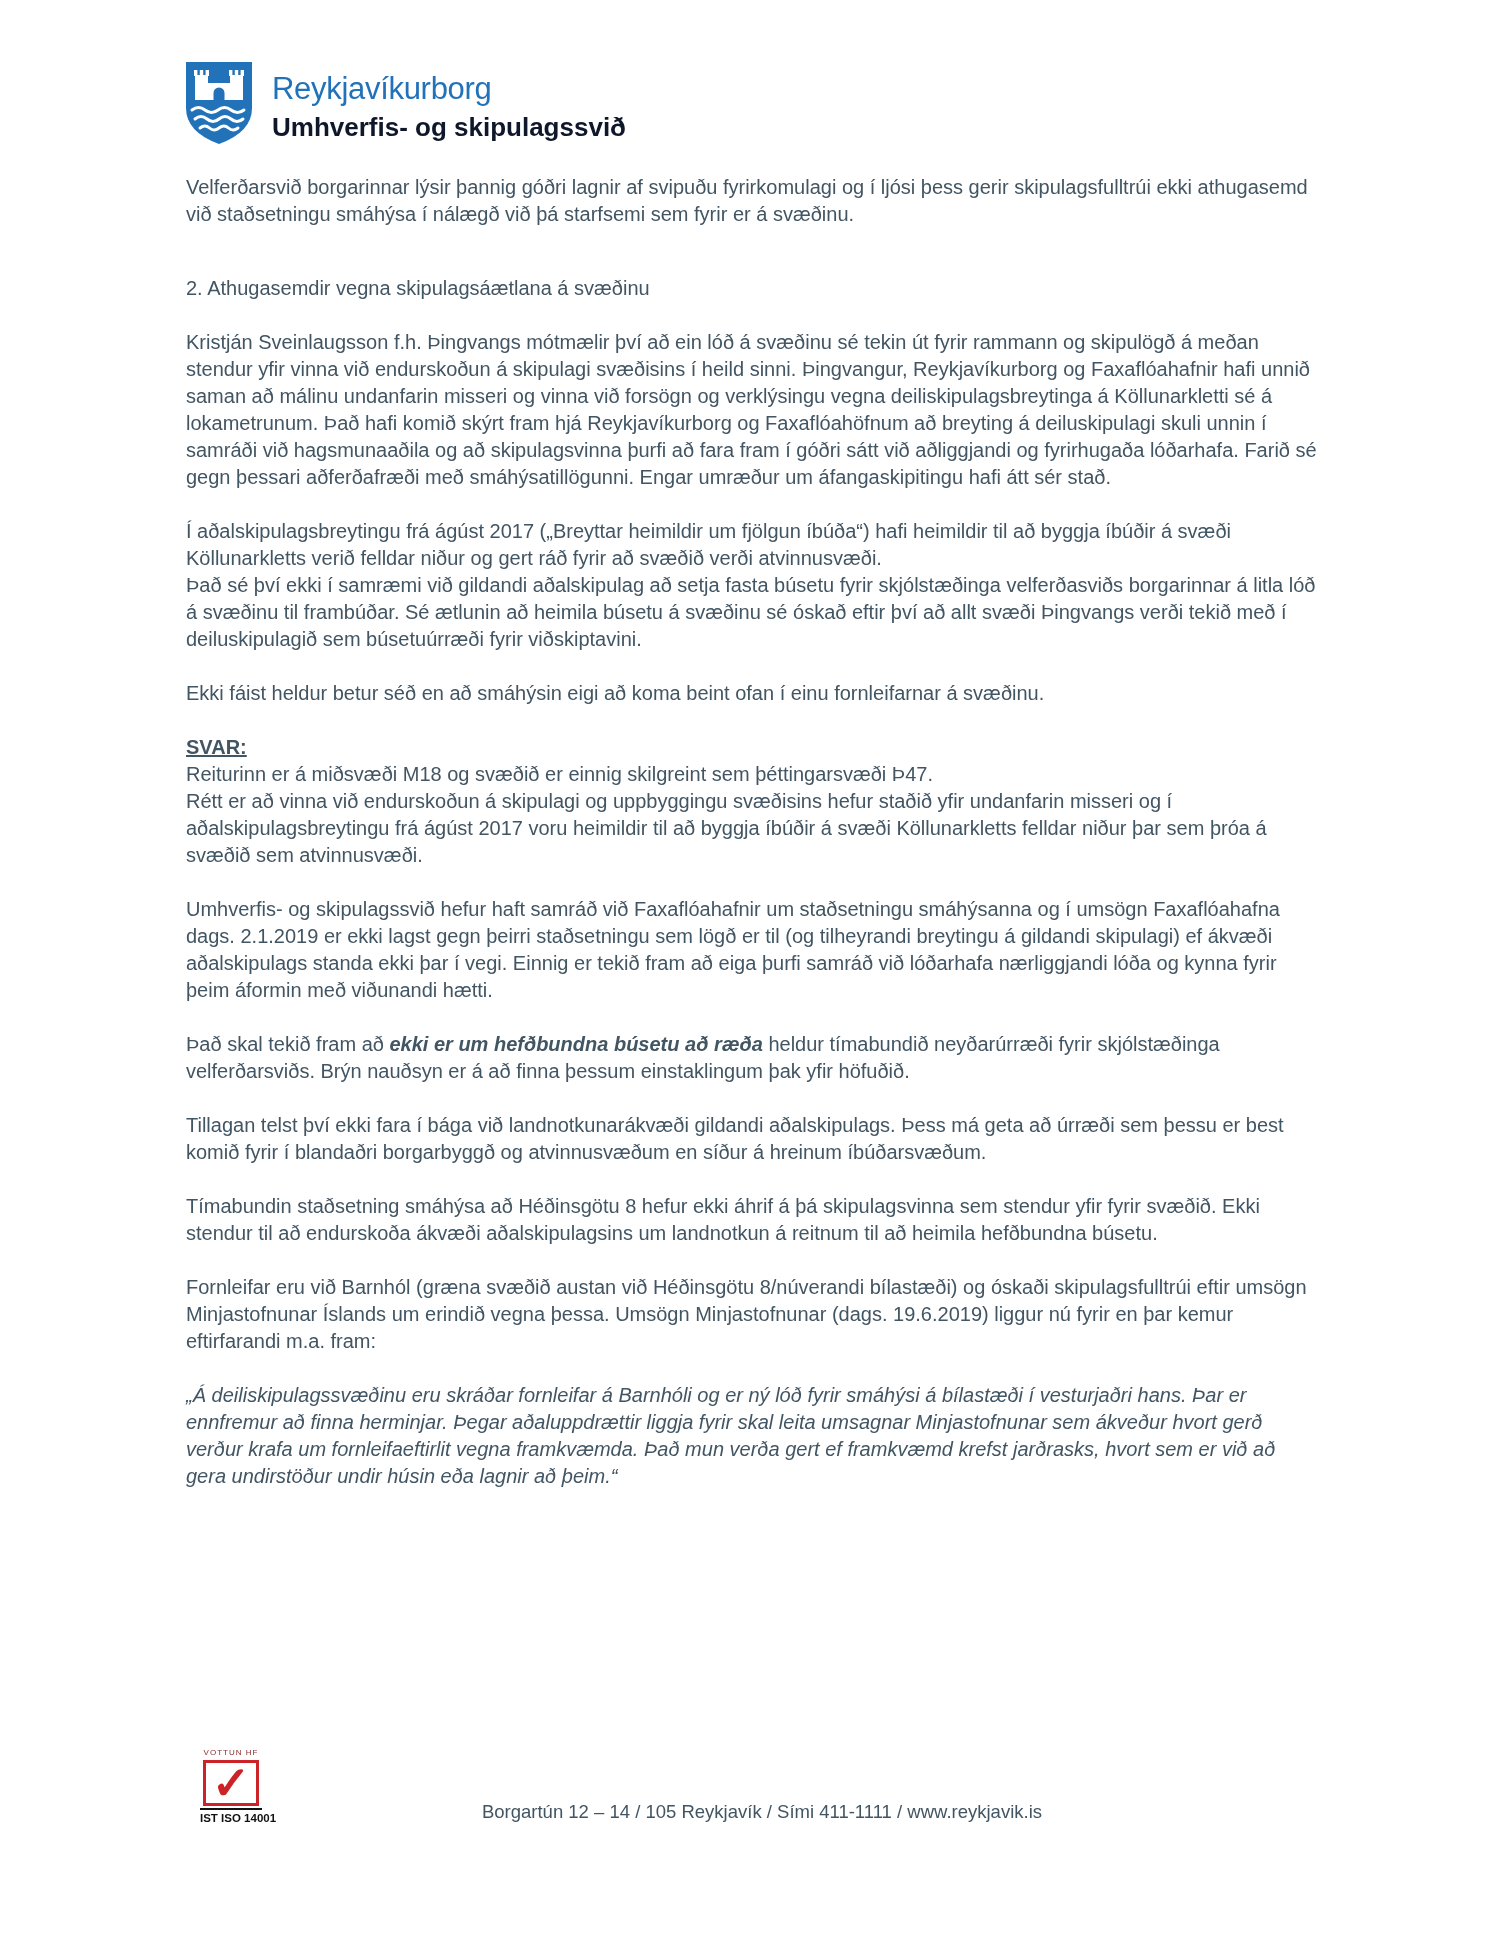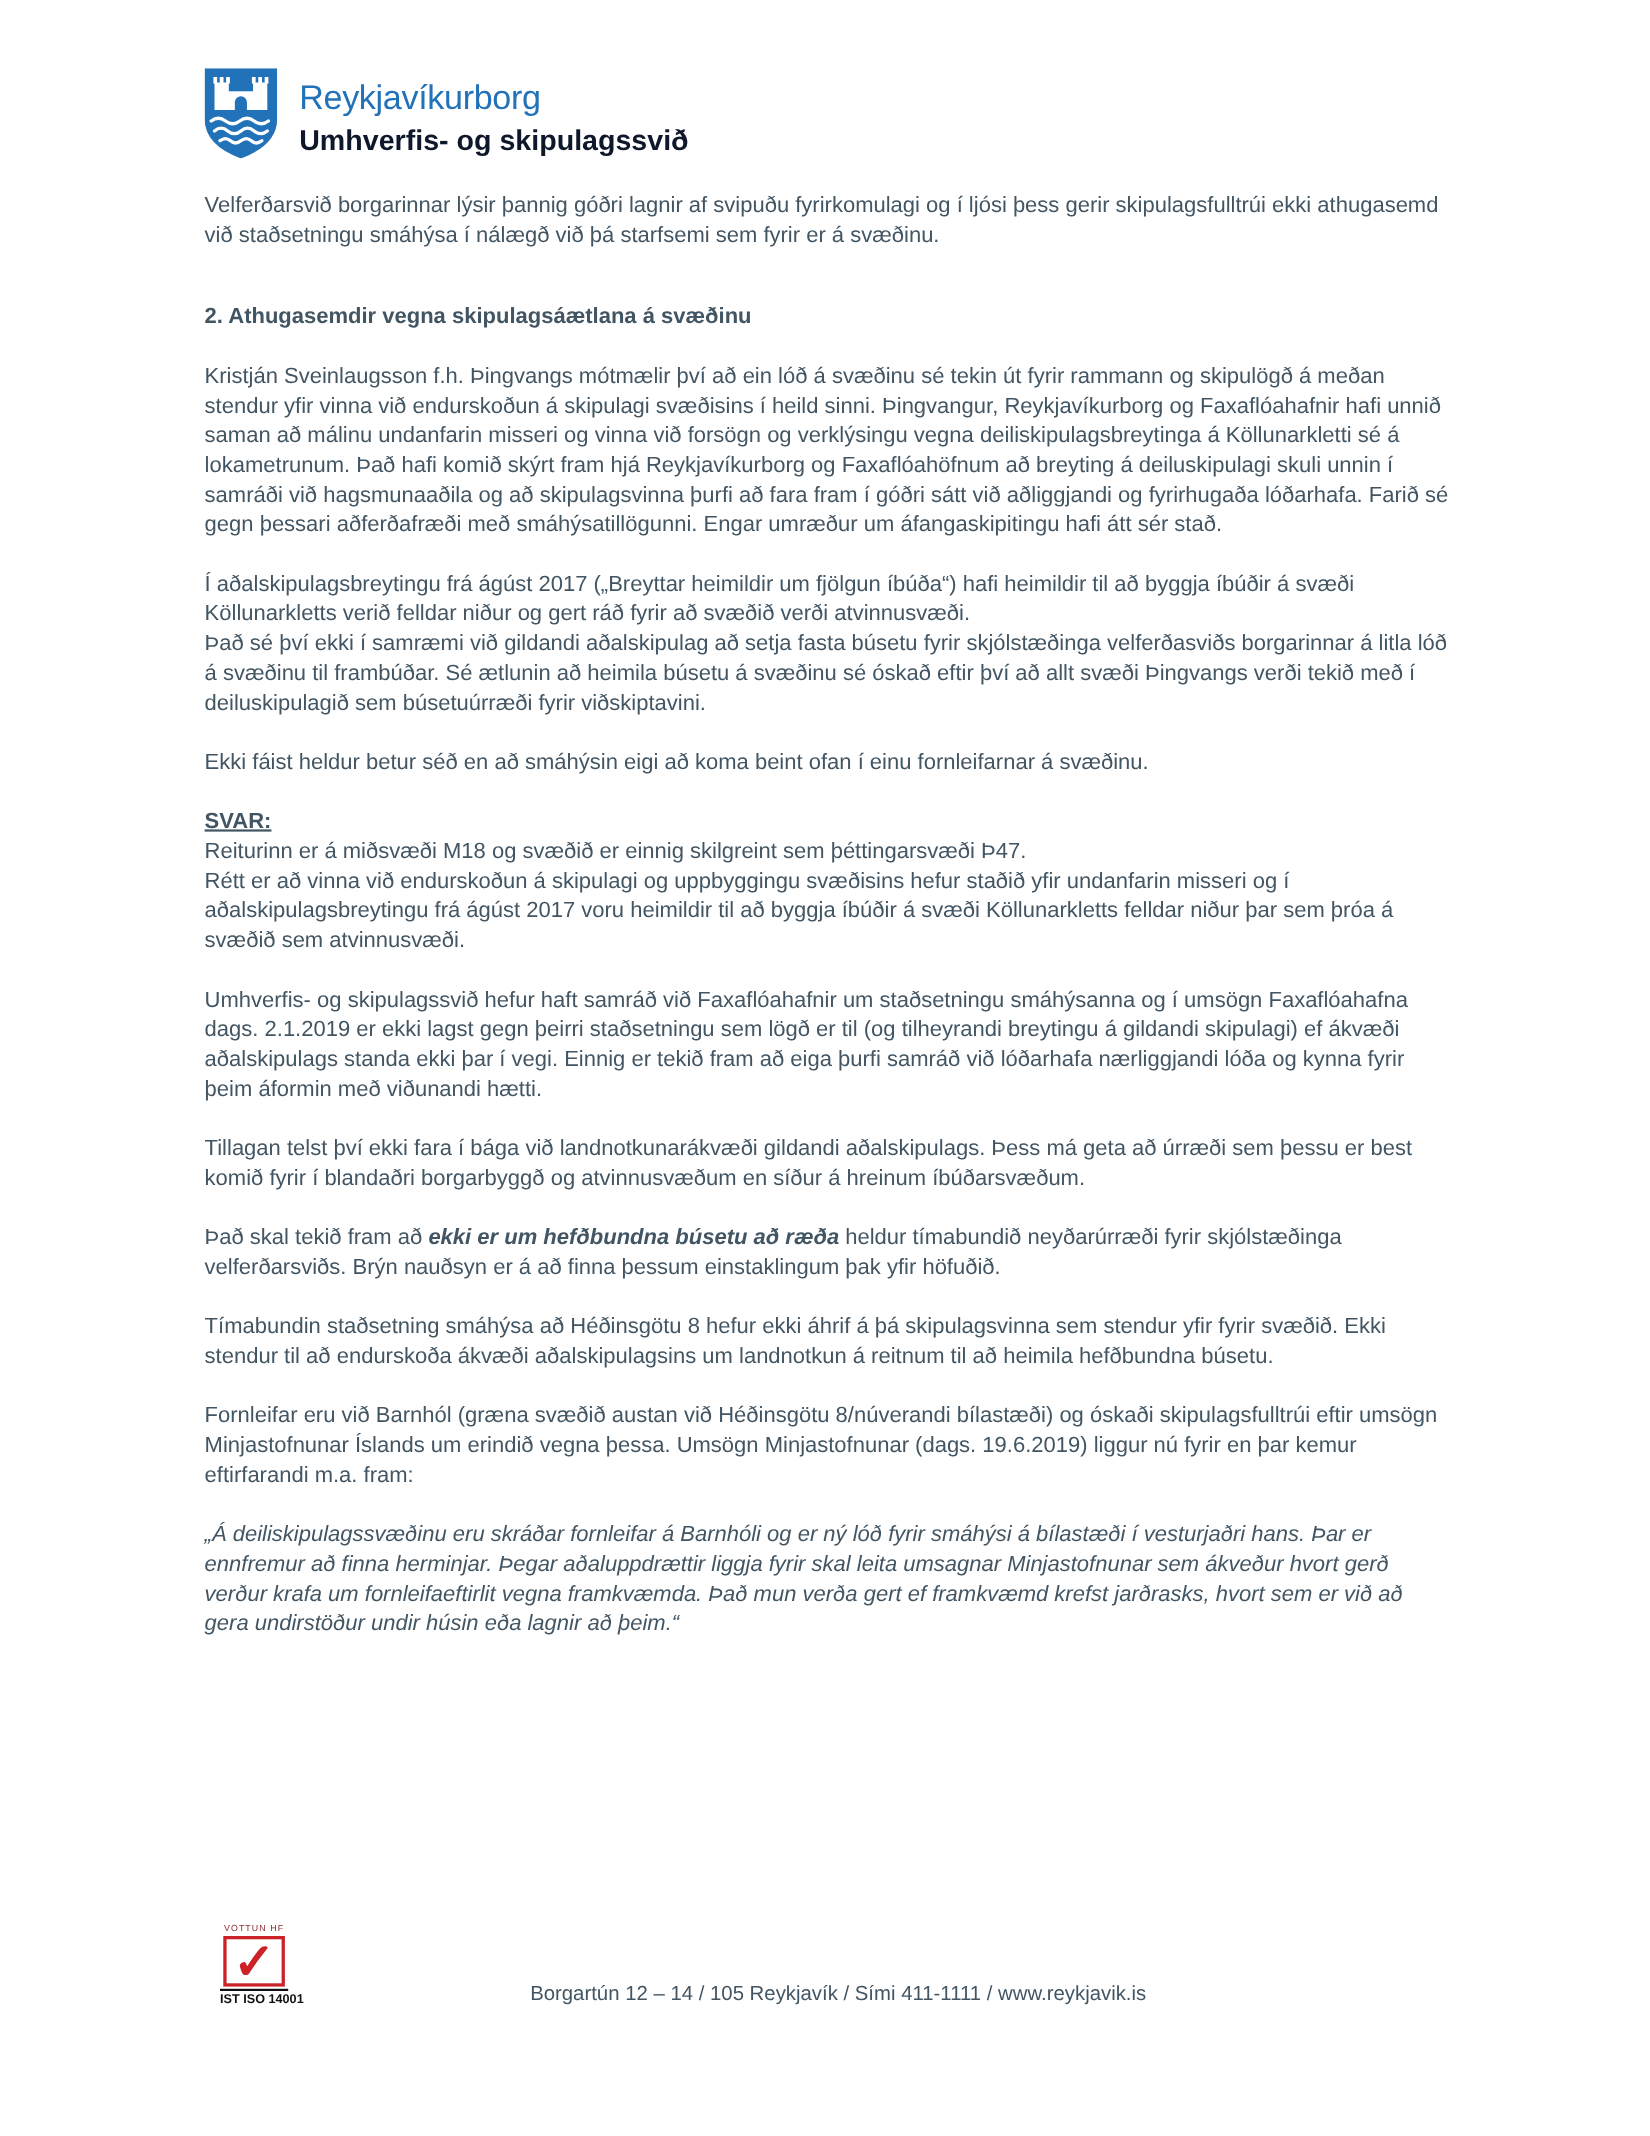--- a/index.html
+++ b/index.html
@@ -56,21 +56,21 @@
     font-size: 20px;
     line-height: 27px;
   }
   .para {
     margin: 0 0 27px 0;
     white-space: pre-line;
   }
   .section-heading {
     font-size: 20px;
     line-height: 27px;
-    font-weight: 700;
+    font-weight: 400;
     color: #425563;
     margin: 47px 0 27px 0;
   }
   .bold { font-weight: 700; text-decoration: underline; }
   .block { display: block; }
   .bold-italic { font-weight: 700; font-style: italic; }
   .italic { font-style: italic; }
 
   
   .iso-logo {
@@ -167,23 +167,23 @@
 Það sé því ekki í samræmi við gildandi aðalskipulag að setja fasta búsetu fyrir skjólstæðinga velferðasviðs borgarinnar á litla lóð á svæðinu til frambúðar. Sé ætlunin að heimila búsetu á svæðinu sé óskað eftir því að allt svæði Þingvangs verði tekið með í deiluskipulagið sem búsetuúrræði fyrir viðskiptavini.</p>
 
     <p class="para">Ekki fáist heldur betur séð en að smáhýsin eigi að koma beint ofan í einu fornleifarnar á svæðinu.</p>
 
     <p class="para"><span class="bold block">SVAR:</span><span>Reiturinn er á miðsvæði M18 og svæðið er einnig skilgreint sem þéttingarsvæði Þ47.
 Rétt er að vinna við endurskoðun á skipulagi og uppbyggingu svæðisins hefur staðið yfir undanfarin misseri og í aðalskipulagsbreytingu frá ágúst 2017 voru heimildir til að byggja íbúðir á svæði Köllunarkletts felldar niður þar sem þróa á svæðið sem atvinnusvæði.</span></p>
 
     <p class="para">Umhverfis- og skipulagssvið hefur haft samráð við Faxaflóahafnir um staðsetningu smáhýsanna og í umsögn Faxaflóahafna dags. 2.1.2019 er ekki lagst gegn þeirri staðsetningu sem lögð er til (og tilheyrandi breytingu á gildandi skipulagi) ef ákvæði aðalskipulags standa ekki þar í vegi. Einnig er tekið fram að eiga þurfi samráð við lóðarhafa nærliggjandi lóða og kynna fyrir þeim áformin með viðunandi hætti.</p>
 
 
+    <p class="para"><span>Það skal tekið fram að </span><span class="bold-italic">ekki er um hefðbundna búsetu að ræða</span><span> heldur tímabundið neyðarúrræði fyrir skjólstæðinga velferðarsviðs. Brýn nauðsyn er á að finna þessum einstaklingum þak yfir höfuðið.</span></p>
+
     <p class="para">Tillagan telst því ekki fara í bága við landnotkunarákvæði gildandi aðalskipulags. Þess má geta að úrræði sem þessu er best komið fyrir í blandaðri borgarbyggð og atvinnusvæðum en síður á hreinum íbúðarsvæðum.</p>
-
-    <p class="para"><span>Það skal tekið fram að </span><span class="bold-italic">ekki er um hefðbundna búsetu að ræða</span><span> heldur tímabundið neyðarúrræði fyrir skjólstæðinga velferðarsviðs. Brýn nauðsyn er á að finna þessum einstaklingum þak yfir höfuðið.</span></p>
 
     <p class="para">Tímabundin staðsetning smáhýsa að Héðinsgötu 8 hefur ekki áhrif á þá skipulagsvinna sem stendur yfir fyrir svæðið. Ekki stendur til að endurskoða ákvæði aðalskipulagsins um landnotkun á reitnum til að heimila hefðbundna búsetu.</p>
 
     <p class="para">Fornleifar eru við Barnhól (græna svæðið austan við Héðinsgötu 8/núverandi bílastæði) og óskaði skipulagsfulltrúi eftir umsögn Minjastofnunar Íslands um erindið vegna þessa. Umsögn Minjastofnunar (dags. 19.6.2019) liggur nú fyrir en þar kemur eftirfarandi m.a. fram:</p>
 
     <p class="para italic">„Á deiliskipulagssvæðinu eru skráðar fornleifar á Barnhóli og er ný lóð fyrir smáhýsi á bílastæði í vesturjaðri hans. Þar er ennfremur að finna herminjar. Þegar aðaluppdrættir liggja fyrir skal leita umsagnar Minjastofnunar sem ákveður hvort gerð verður krafa um fornleifaeftirlit vegna framkvæmda. Það mun verða gert ef framkvæmd krefst jarðrasks, hvort sem er við að gera undirstöður undir húsin eða lagnir að þeim.“</p>
 
   </main>
 
   <div class="iso-logo">

